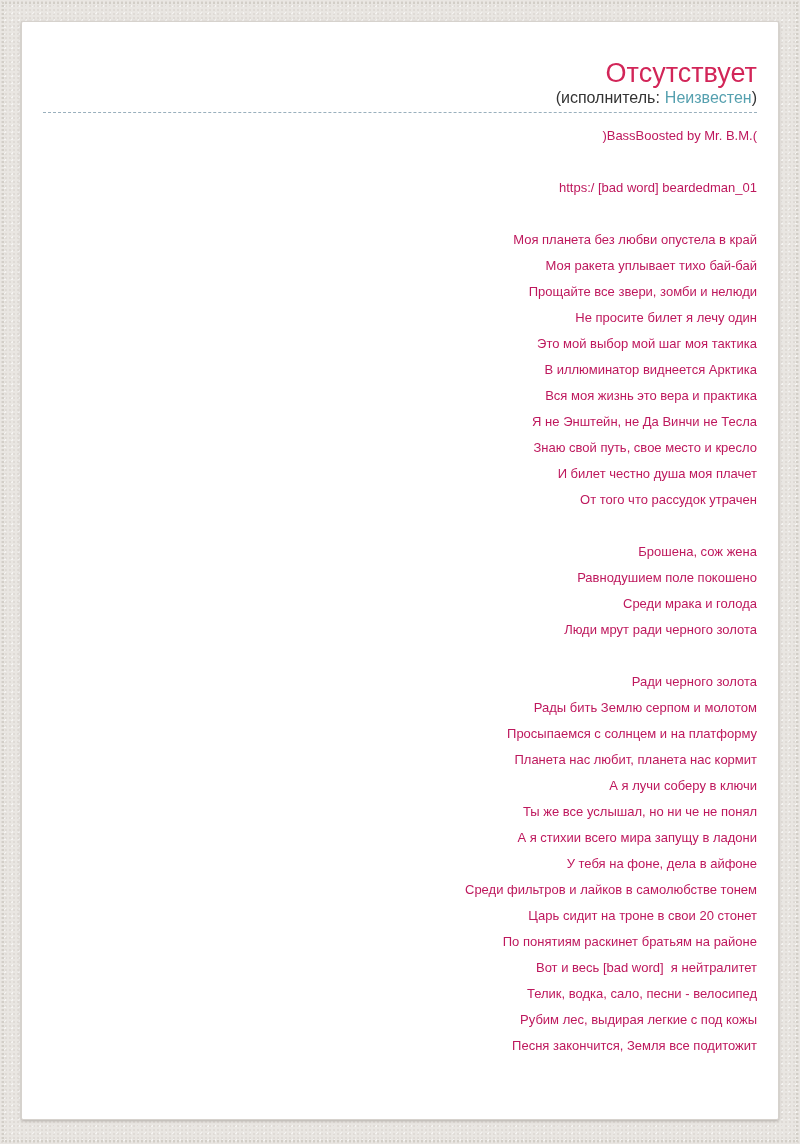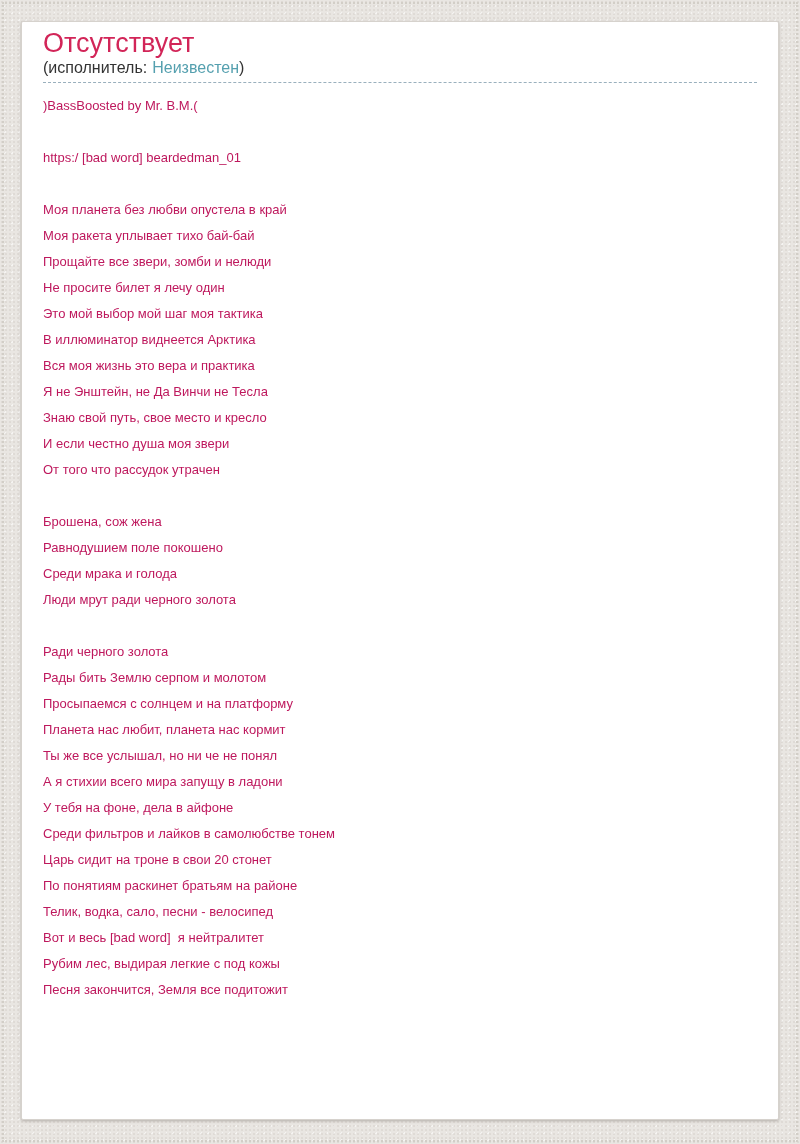--- a/index.html
+++ b/index.html
@@ -29,22 +29,23 @@
     position: absolute;
     left: 21px;
     top: 21px;
     width: 758px;
     height: 1099px;
     box-sizing: border-box;
     background: #ffffff;
     border: 1px solid #d6d2cd;
     border-radius: 2px;
     box-shadow: 0 1px 3px rgba(110,105,98,0.45);
-    padding: 6px 21px 0 21px;
+    padding: 36px 21px 0 21px;
     overflow: hidden;
+    text-align: right;
   }
   .song-title {
     margin: 0;
     font-size: 27px;
     line-height: 30px;
     font-weight: normal;
     color: #d22558;
   }
   .artist-line {
     font-size: 16px;
@@ -92,36 +93,37 @@
       <div class="lyric-line"></div>
       <div class="lyric-line">Моя планета без любви опустела в край</div>
       <div class="lyric-line">Моя ракета уплывает тихо бай-бай</div>
       <div class="lyric-line">Прощайте все звери, зомби и нелюди</div>
       <div class="lyric-line">Не просите билет я лечу один</div>
       <div class="lyric-line">Это мой выбор мой шаг моя тактика</div>
       <div class="lyric-line">В иллюминатор виднеется Арктика</div>
       <div class="lyric-line">Вся моя жизнь это вера и практика</div>
       <div class="lyric-line">Я не Энштейн, не Да Винчи не Тесла</div>
       <div class="lyric-line">Знаю свой путь, свое место и кресло</div>
-      <div class="lyric-line">И если честно душа моя звери</div>
+      <div class="lyric-line">И билет честно душа моя плачет</div>
       <div class="lyric-line">От того что рассудок утрачен</div>
       <div class="lyric-line"></div>
       <div class="lyric-line">Брошена, сож жена</div>
       <div class="lyric-line">Равнодушием поле покошено</div>
       <div class="lyric-line">Среди мрака и голода</div>
       <div class="lyric-line">Люди мрут ради черного золота</div>
       <div class="lyric-line"></div>
       <div class="lyric-line">Ради черного золота</div>
       <div class="lyric-line">Рады бить Землю серпом и молотом</div>
       <div class="lyric-line">Просыпаемся с солнцем и на платформу</div>
       <div class="lyric-line">Планета нас любит, планета нас кормит</div>
+      <div class="lyric-line">А я лучи соберу в ключи</div>
       <div class="lyric-line">Ты же все услышал, но ни че не понял</div>
       <div class="lyric-line">А я стихии всего мира запущу в ладони</div>
       <div class="lyric-line">У тебя на фоне, дела в айфоне</div>
       <div class="lyric-line">Среди фильтров и лайков в самолюбстве тонем</div>
       <div class="lyric-line">Царь сидит на троне в свои 20 стонет</div>
       <div class="lyric-line">По понятиям раскинет братьям на районе</div>
+      <div class="lyric-line">Вот и весь [bad word]  я нейтралитет</div>
       <div class="lyric-line">Телик, водка, сало, песни - велосипед</div>
-      <div class="lyric-line">Вот и весь [bad word]  я нейтралитет</div>
       <div class="lyric-line">Рубим лес, выдирая легкие с под кожы</div>
       <div class="lyric-line">Песня закончится, Земля все подитожит</div>
     </div>
 </div>
 
 </body></html>

